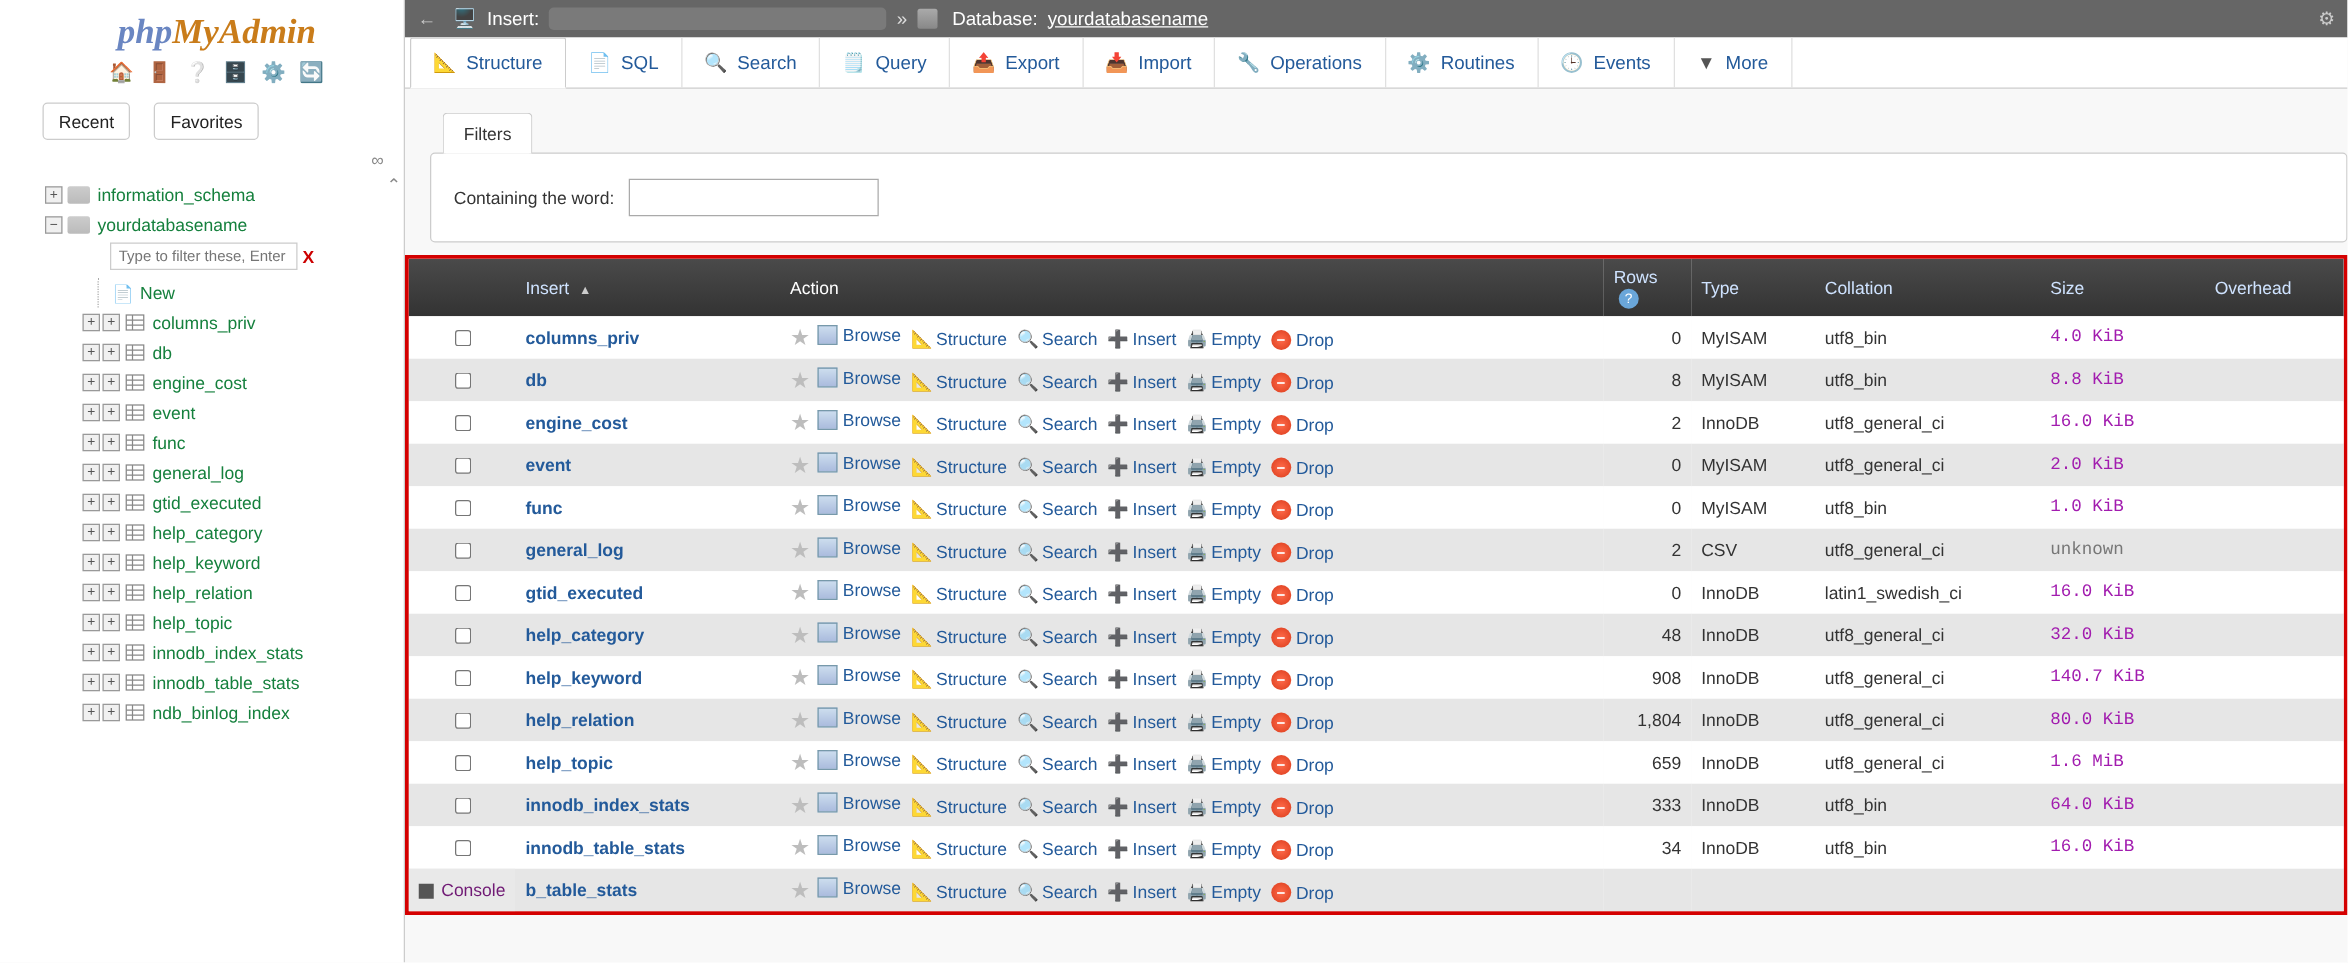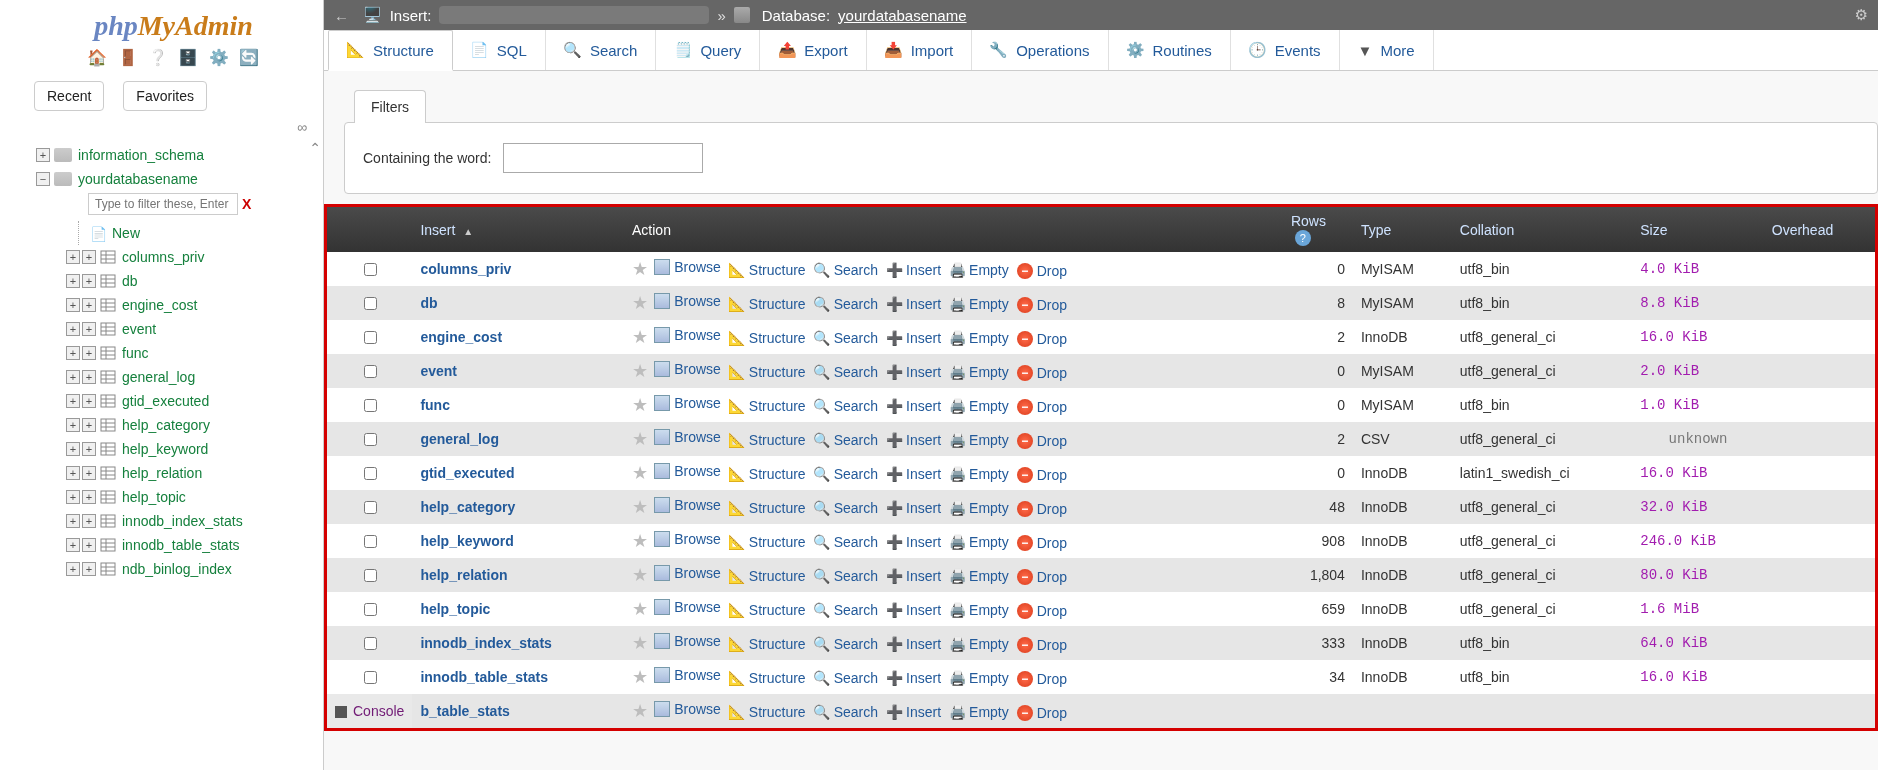--- a/index.html
+++ b/index.html
@@ -243,21 +243,21 @@
   .tblname a { color:#235a9a; text-decoration:none; font-weight:bold; }
   .actcell { }
   .actlink {
     color:#235a9a; text-decoration:none;
     display:inline-flex; align-items:center; gap:4px;
     margin-right:8px;
   }
   .star { color:#bdbdbd; font-size:18px; margin-right:6px; cursor:pointer; }
   .rows { text-align:right; padding-right:6px; width:70px;}
   .size { font-family:"Courier New",monospace; color:#a21caf; }
-  .size.unk { color:#777;text-align:center; }
+  .size.unk { color:#777; }
   .qicon {
     display:inline-flex;width:16px;height:16px;border-radius:50%;
     background:#6aa6d9;color:#fff;align-items:center;justify-content:center;
     font-size:11px;margin-left:4px;
   }
   .sorttri { color:#ccc; font-size:10px; margin-left:4px; }
   .hdr-link { color:#cfe3ff; }
 
   td.type, td.collation { color:#333; }
 
@@ -622,21 +622,21 @@
               <td class="size">32.0 KiB</td>
               <td></td>
             </tr>
             <tr>
               <td class="chk"><input type="checkbox" style=""></td>
               <td class="tblname"><a href="#">help_keyword</a></td>
               <td class="actcell"><span class="star">★</span><a href="#" class="actlink"><span class="ic ic-browse"></span>Browse</a><a href="#" class="actlink"><span class="ic">📐</span>Structure</a><a href="#" class="actlink"><span class="ic">🔍</span>Search</a><a href="#" class="actlink"><span class="ic">➕</span>Insert</a><a href="#" class="actlink"><span class="ic">🖨️</span>Empty</a><a href="#" class="actlink"><span class="ic-drop">−</span>Drop</a></td>
               <td class="rows">908</td>
               <td class="type">InnoDB</td>
               <td class="collation">utf8_general_ci</td>
-              <td class="size">246.0 KiB</td>
+              <td class="size">140.7 KiB</td>
               <td></td>
             </tr>
             <tr>
               <td class="chk"><input type="checkbox" style=""></td>
               <td class="tblname"><a href="#">help_relation</a></td>
               <td class="actcell"><span class="star">★</span><a href="#" class="actlink"><span class="ic ic-browse"></span>Browse</a><a href="#" class="actlink"><span class="ic">📐</span>Structure</a><a href="#" class="actlink"><span class="ic">🔍</span>Search</a><a href="#" class="actlink"><span class="ic">➕</span>Insert</a><a href="#" class="actlink"><span class="ic">🖨️</span>Empty</a><a href="#" class="actlink"><span class="ic-drop">−</span>Drop</a></td>
               <td class="rows">1,804</td>
               <td class="type">InnoDB</td>
               <td class="collation">utf8_general_ci</td>
               <td class="size">80.0 KiB</td>

